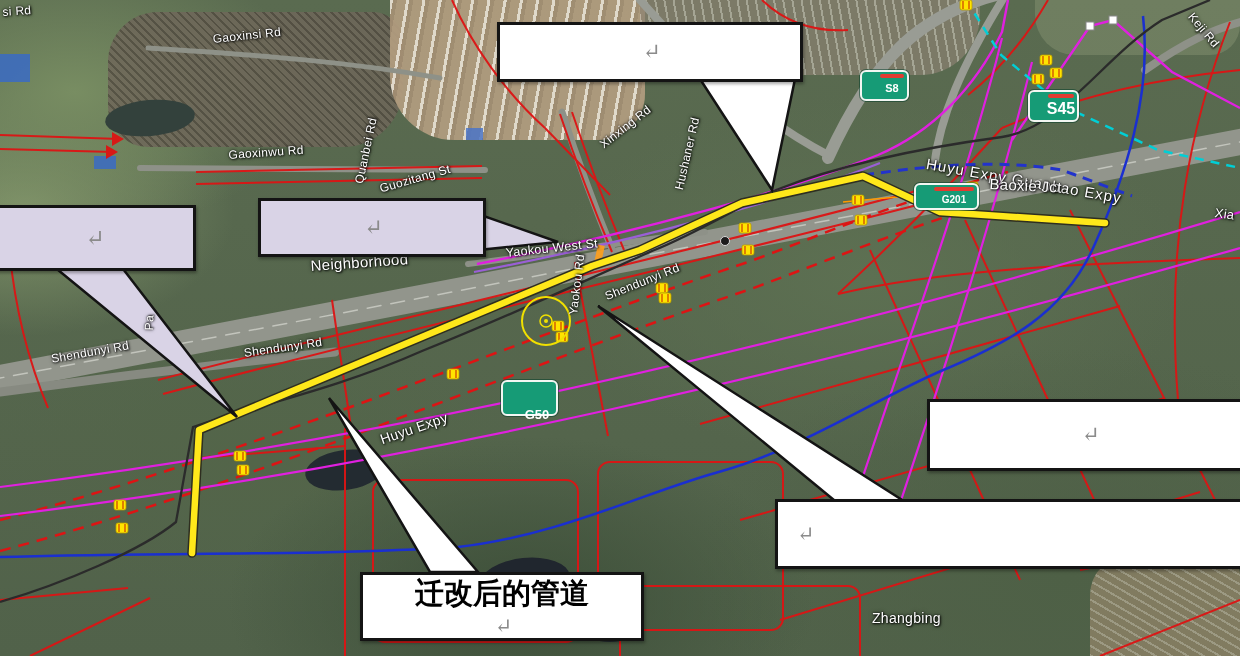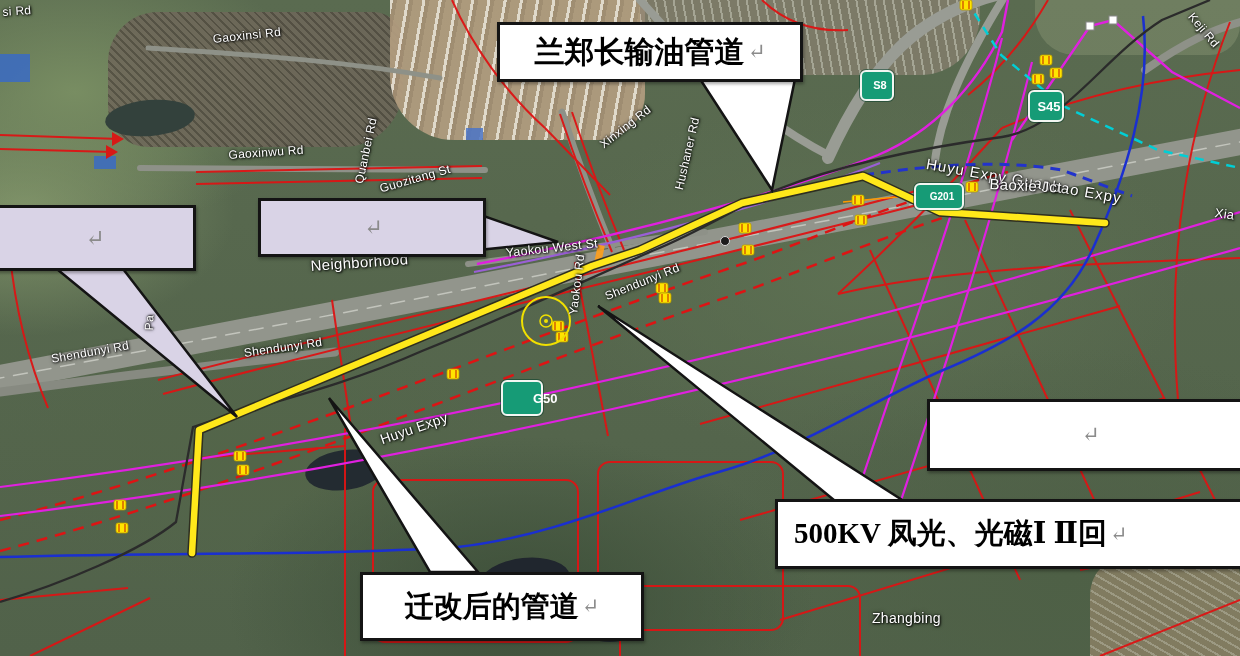--- a/index.html
+++ b/index.html
@@ -17,22 +17,22 @@
   .lbl{position:absolute;color:#fff;white-space:nowrap;display:inline-block;
     text-shadow:0 0 2px rgba(0,0,0,.95),0 0 4px rgba(0,0,0,.65),1px 1px 2px rgba(0,0,0,.8);
     font-size:12px;letter-spacing:.3px;transform-origin:0 0;}
   .callout{position:absolute;display:flex;align-items:center;justify-content:center;
     border:3px solid #141414;background:#fff;color:#000;
     font-family:"Liberation Serif","DejaVu Serif",serif;font-weight:700;
     box-shadow:1px 2px 3px rgba(0,0,0,.35);}
   .callout.lavender{background:#d9d3e6;}
   .ret{color:#8b8b8b;font-weight:400;font-size:.72em;margin-left:3px;align-self:center;}
   .shield{position:absolute;background:#169b76;border:2px solid #f2f6f2;border-radius:6px;
-    color:#fff;font-weight:700;display:flex;flex-direction:row;align-items:stretch;
-    box-shadow:0 0 0 1px rgba(0,60,40,.5);}
+    color:#fff;font-weight:700;display:flex;flex-direction:column;align-items:stretch;
+    box-shadow:0 0 0 1px rgba(0,60,40,.5);padding-left:15px;}
   .shield .bar{height:4px;background:#e23b30;border-radius:2px;margin:2px 3px 0 3px;}
   .shield .txt{flex:1;display:flex;align-items:center;justify-content:center;line-height:1;}
   .wavy{text-decoration:underline;text-decoration-style:wavy;text-decoration-color:#2f54ff;
     text-decoration-thickness:2px;text-underline-offset:7px;}
   svg{position:absolute;left:0;top:0;}
 </style>
 </head>
 <body>
 
 <div id="canvas">
@@ -201,48 +201,46 @@
   <span class="lbl" style="left:928px;top:155px;font-size:15px;letter-spacing:1px;transform:rotate(10deg);">Huyu Expy Guanbao Expy</span>
   <span class="lbl" style="left:990px;top:175px;font-size:15px;transform:rotate(3deg);">Baoxie Jct</span>
   <span class="lbl" style="left:1216px;top:205px;font-size:13px;transform:rotate(8deg);">Xia</span>
   <span class="lbl" style="left:1196px;top:10px;transform:rotate(50deg);">Keji Rd</span>
   <span class="lbl" style="left:872px;top:610px;font-size:14px;">Zhangbing</span>
 
   <div class="shield" style="left:860px;top:70px;width:30px;height:27px;font-size:11px;">
     <div class="bar"></div>
     <div class="txt">S8</div>
   </div>
-  <div class="shield" style="left:1028px;top:90px;width:32px;height:28px;font-size:13px;">
+  <div class="shield" style="left:1028px;top:90px;width:32px;height:28px;font-size:16px;">
     <div class="bar"></div>
     <div class="txt">S45</div>
   </div>
   <div class="shield" style="left:914px;top:183px;width:46px;height:23px;font-size:10px;">
     <div class="bar"></div>
     <div class="txt">G201</div>
   </div>
   <div class="shield" style="left:501px;top:380px;width:38px;height:32px;font-size:13px;gap:24px;">
     <div class="bar"></div>
     <div class="txt">G50</div>
   </div>
 
   <div class="callout" style="left:497px;top:22px;width:300px;height:54px;font-size:30px;">
-    <span>兰郑长输油管道</span>
       <span class="ret">↵</span>
   </div>
   <div class="callout lavender" style="left:-8px;top:205px;width:198px;height:60px;font-size:32px;">
       <span class="ret">↵</span>
   </div>
   <div class="callout lavender" style="left:258px;top:198px;width:222px;height:53px;font-size:31px;">
       <span class="ret">↵</span>
   </div>
   <div class="callout" style="left:927px;top:399px;width:318px;height:66px;font-size:30px;">
       <span class="ret">↵</span>
   </div>
   <div class="callout" style="left:775px;top:499px;width:472px;height:64px;font-size:29px;justify-content:flex-start;padding-left:16px;">
-    <span>500KV 凤光、光磁Ⅰ Ⅱ回</span>
-      <span class="ret">↵</span>
-  </div>
-  <div class="callout" style="left:360px;top:572px;width:278px;height:63px;font-size:29px;">
+      <span class="ret">↵</span>
+  </div>
+  <div class="callout" style="left:360px;top:572px;width:278px;height:63px;font-size:29px;flex-direction:column;">
     <span>迁改后的管道</span>
       <span class="ret">↵</span>
   </div>
 
 </div>
 
 </body></html>

